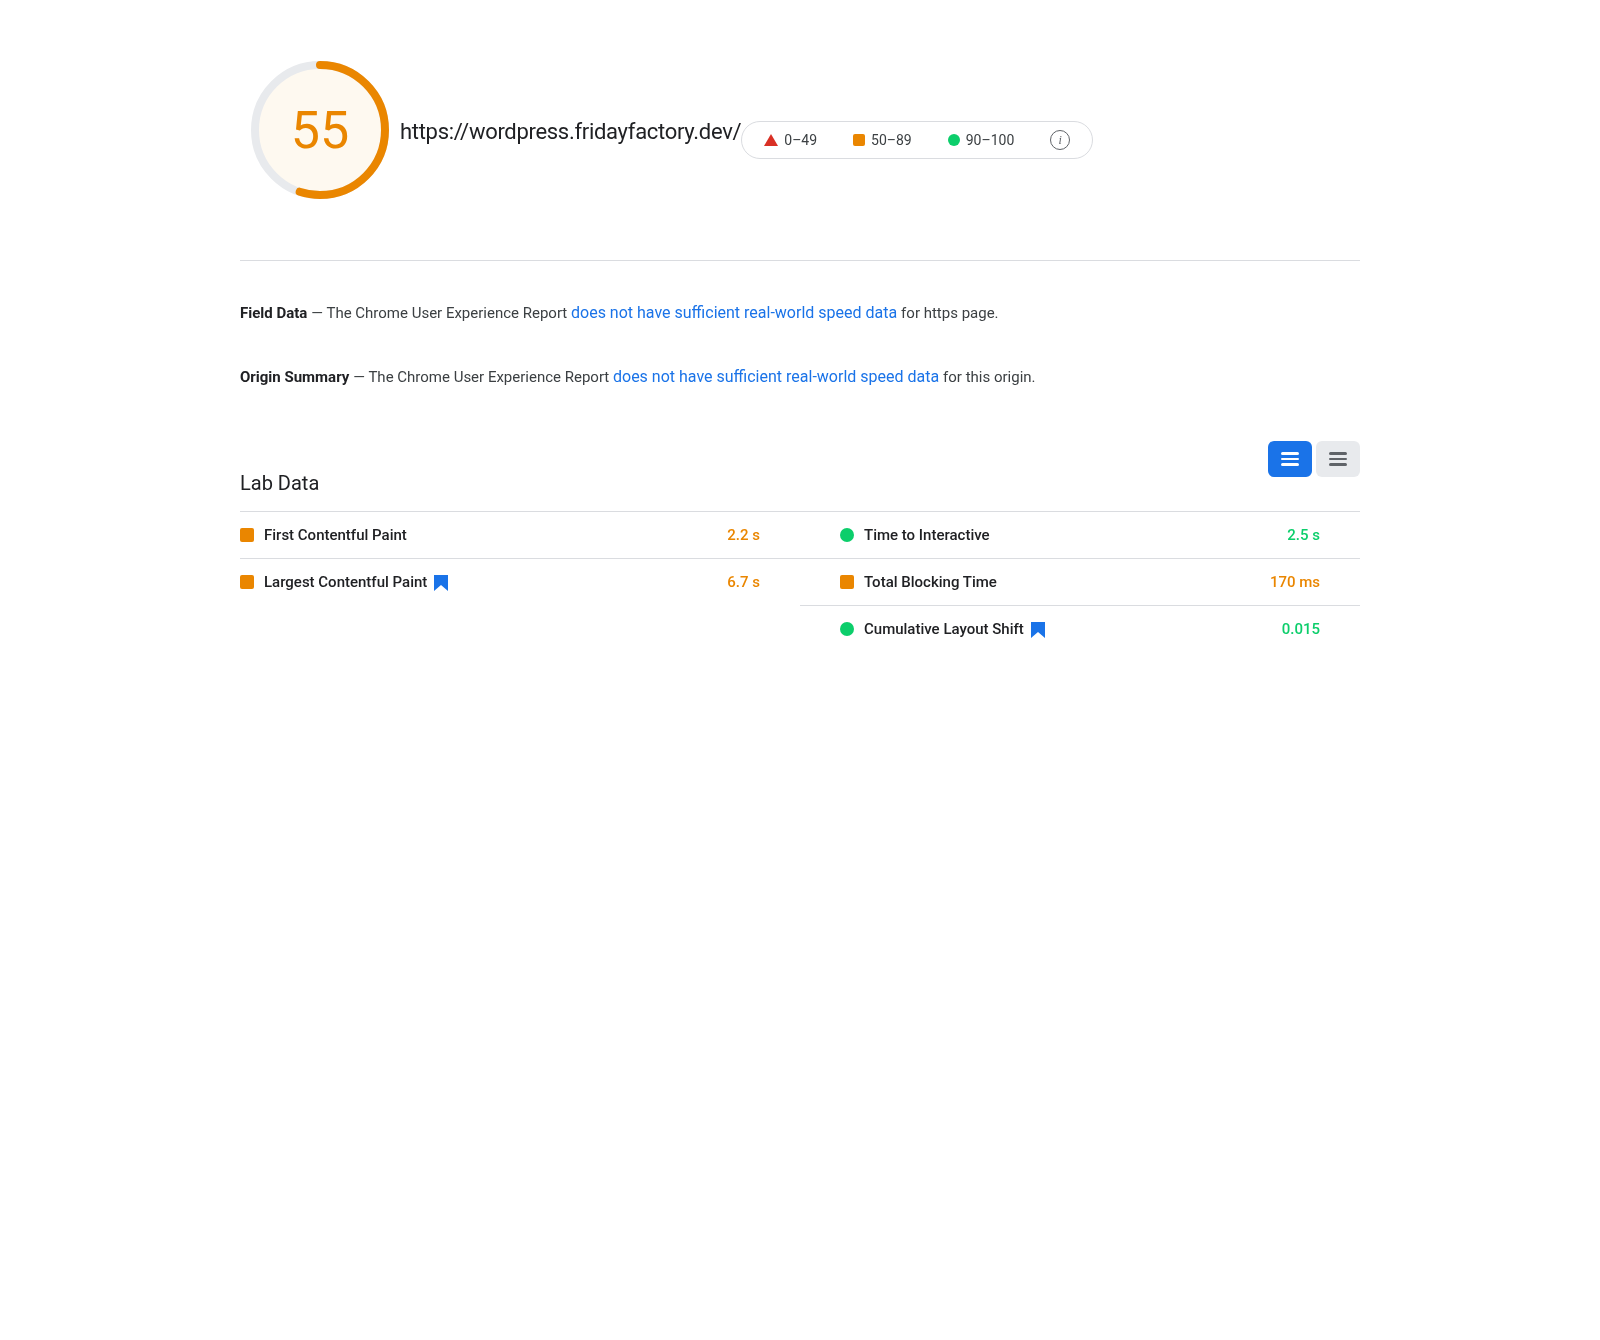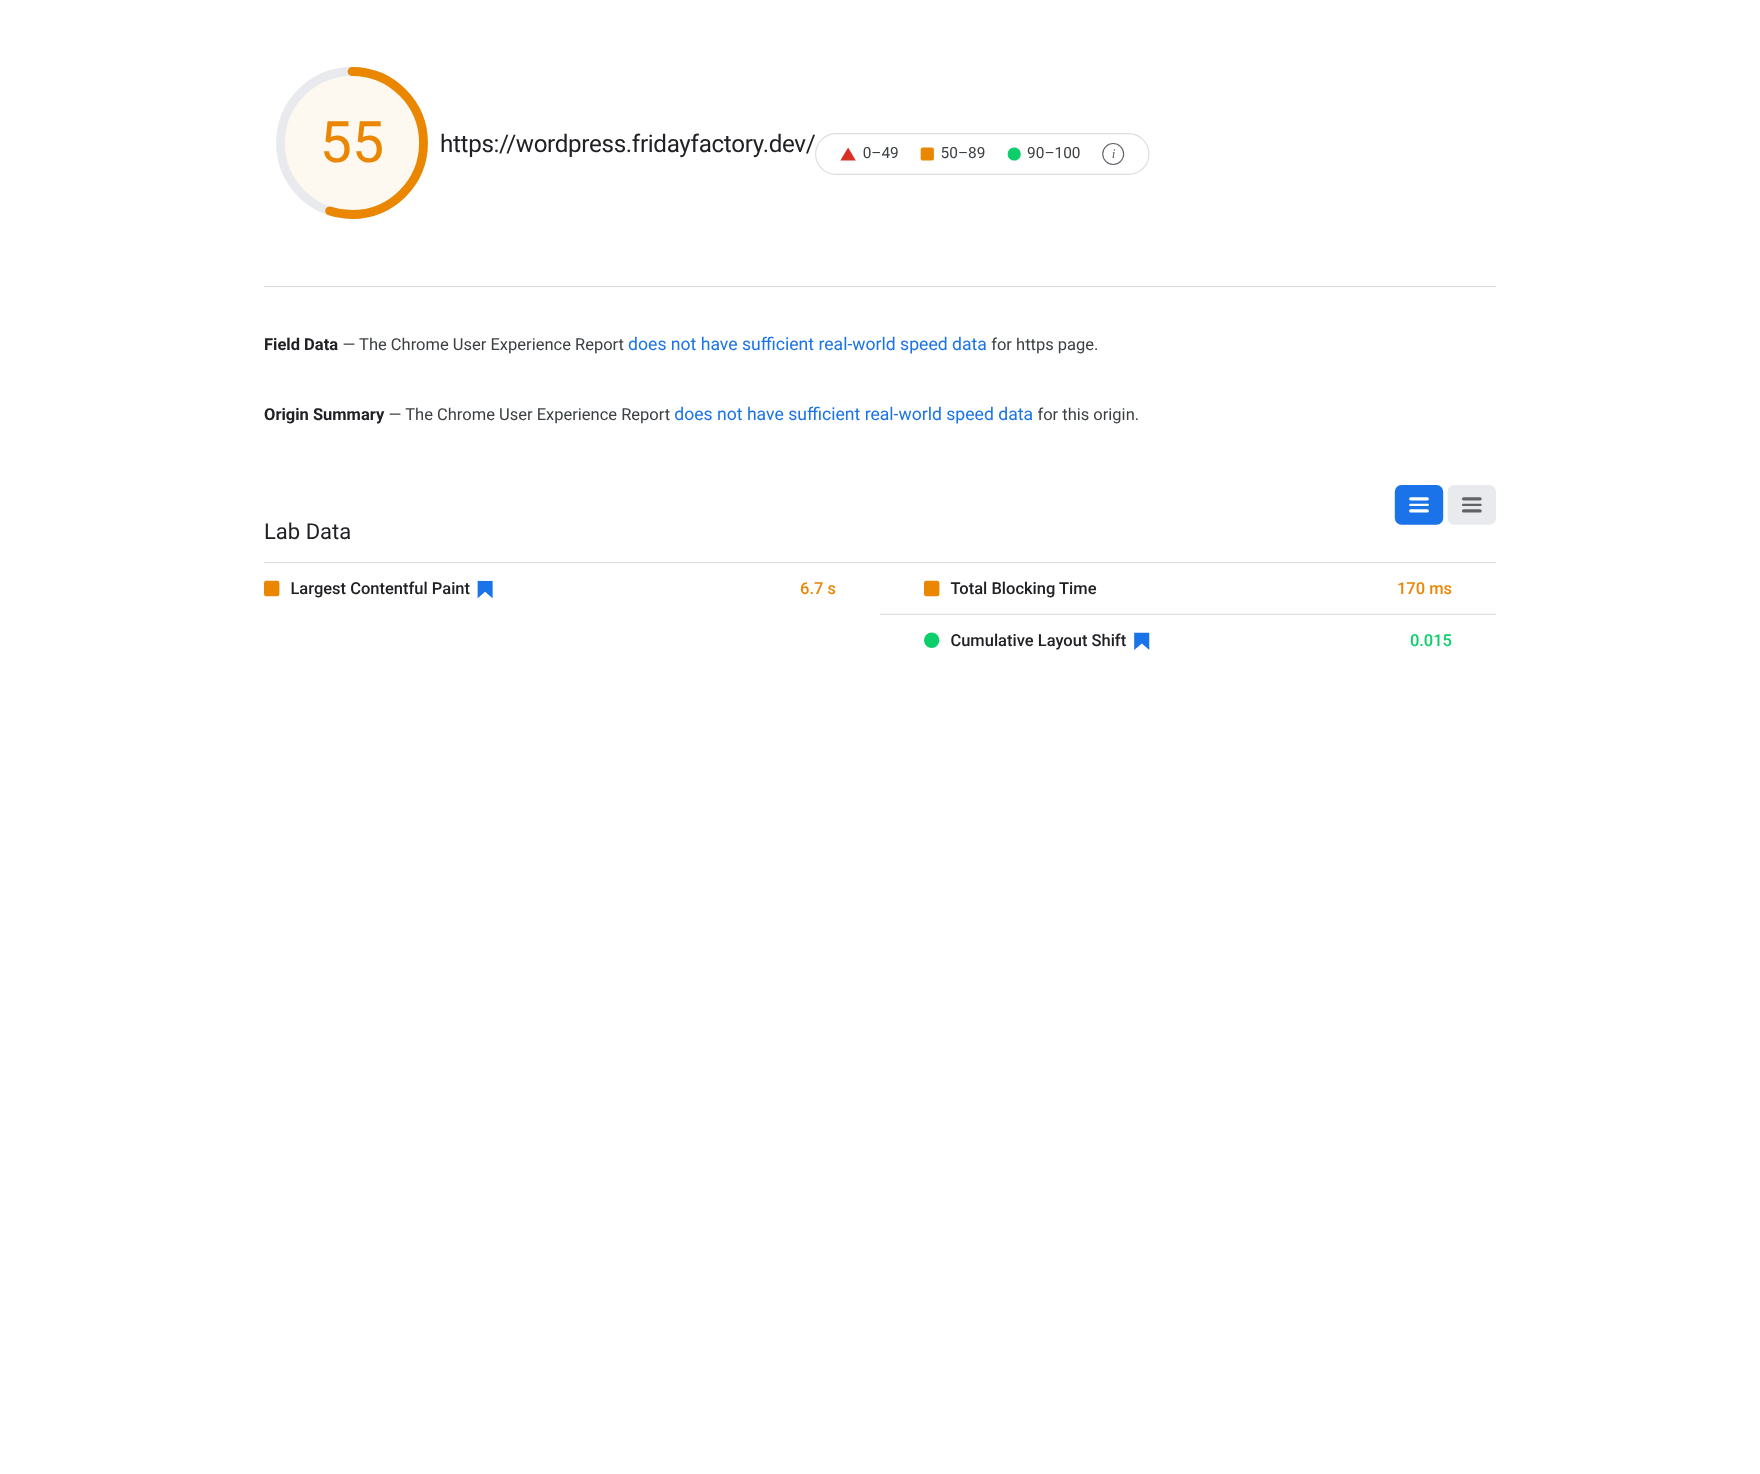--- a/index.html
+++ b/index.html
@@ -45,21 +45,21 @@
     .score-url {
       font-size: 22px;
       color: #202124;
       margin-bottom: 17px;
       letter-spacing: -0.3px;
     }
 
     .score-legend {
       display: flex;
       align-items: center;
-      gap: 20px;
+      gap: 36px;
       border: 1.5px solid #dadce0;
       border-radius: 50px;
       padding: 8px 22px;
       font-size: 14px;
       color: #3c4043;
     }
 
     .legend-item {
       display: flex;
       align-items: center;
@@ -302,36 +302,46 @@
           <div class="toggle-line" style="width:18px; background:#5f6368;"></div>
         </div>
       </button>
     </div>
   </div>
 
   <div class="metrics-grid">
 
     <div>
 
+      <div class="metric-row">
+        <div class="metric-icon-square" style="background:#ea8600;"></div>
+        <span class="metric-name">First Contentful Paint</span>
+        <span class="metric-value orange">2.2 s</span>
+      </div>
 
 
       <div class="metric-row">
         <div class="metric-icon-square" style="background:#ea8600;"></div>
         <span class="metric-name">
           Largest Contentful Paint
           <svg width="14" height="16" viewBox="0 0 14 16" style="display:inline-block; vertical-align:middle; margin-left:3px;">
             <path d="M0 0 L14 0 L14 16 L7 10 L0 16 Z" fill="#1a73e8"></path>
           </svg>
         </span>
         <span class="metric-value orange">6.7 s</span>
       </div>
     </div>
 
     <div>
 
+      <div class="metric-row metric-right">
+        <div class="metric-icon-circle" style="background:#0cce6b;"></div>
+        <span class="metric-name">Time to Interactive</span>
+        <span class="metric-value green">2.5 s</span>
+      </div>
 
       <div class="metric-row metric-right">
         <div class="metric-icon-square" style="background:#ea8600;"></div>
         <span class="metric-name">Total Blocking Time</span>
         <span class="metric-value orange">170 ms</span>
       </div>
 
       <div class="metric-row metric-right">
         <div class="metric-icon-circle" style="background:#0cce6b;"></div>
         <span class="metric-name">

